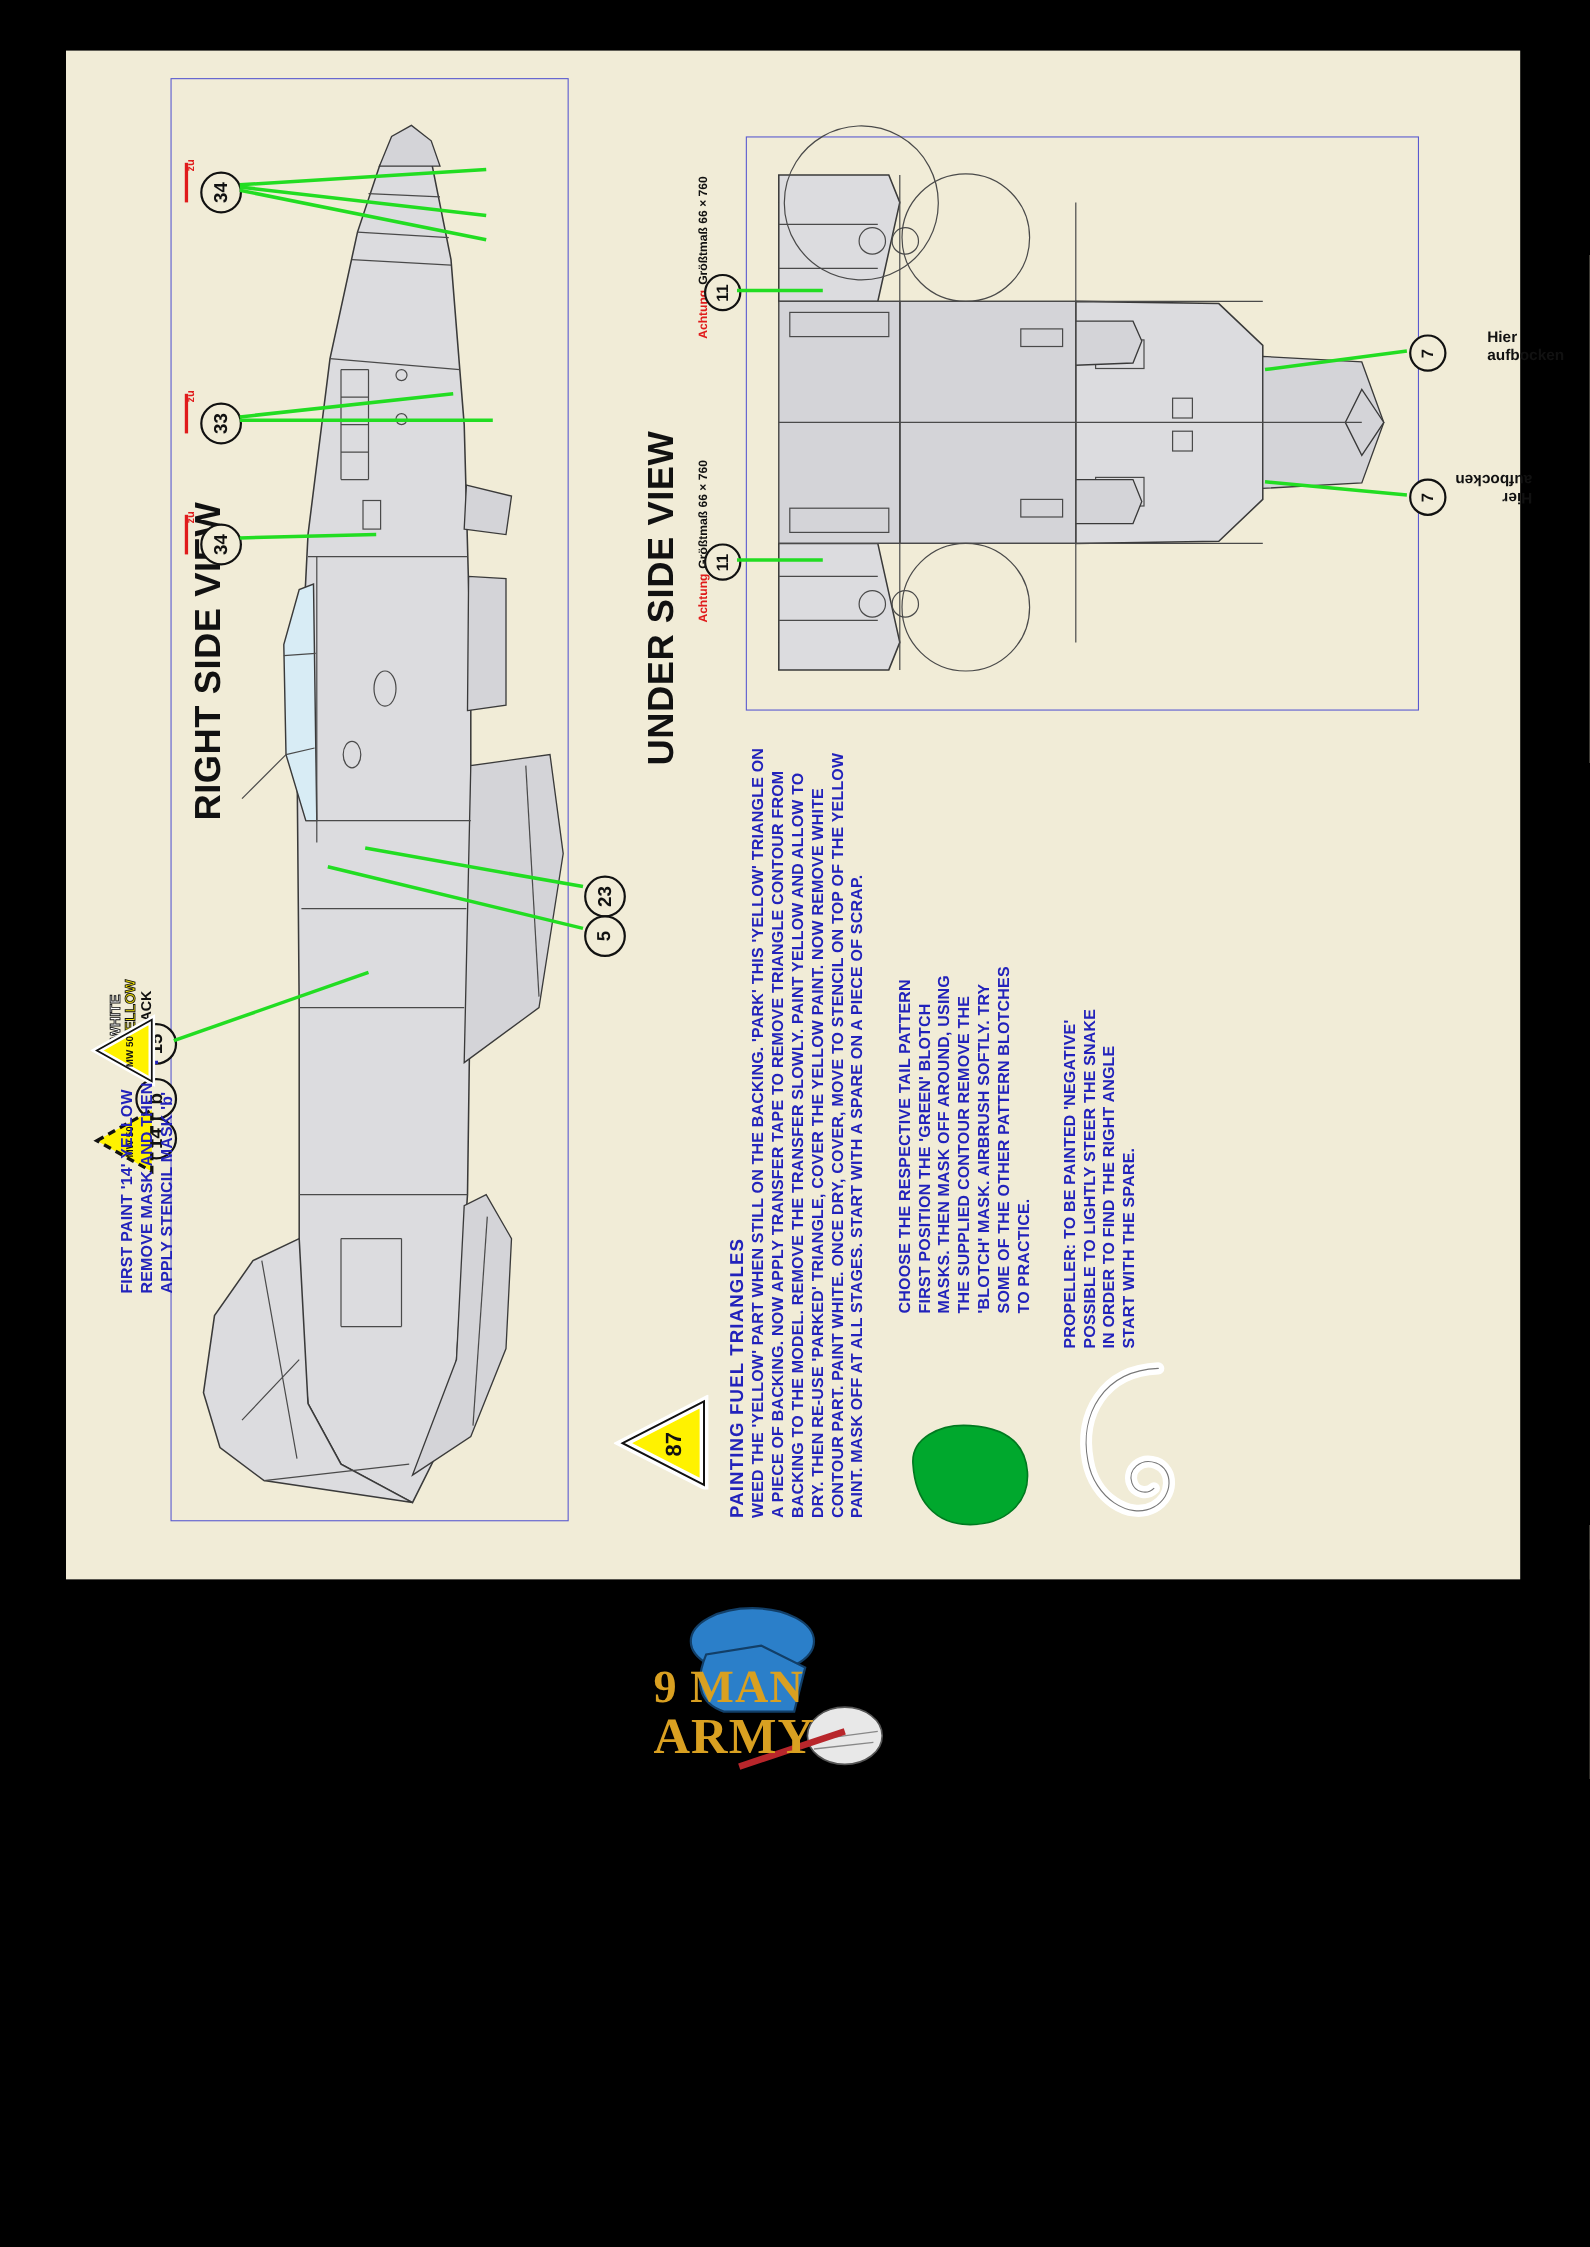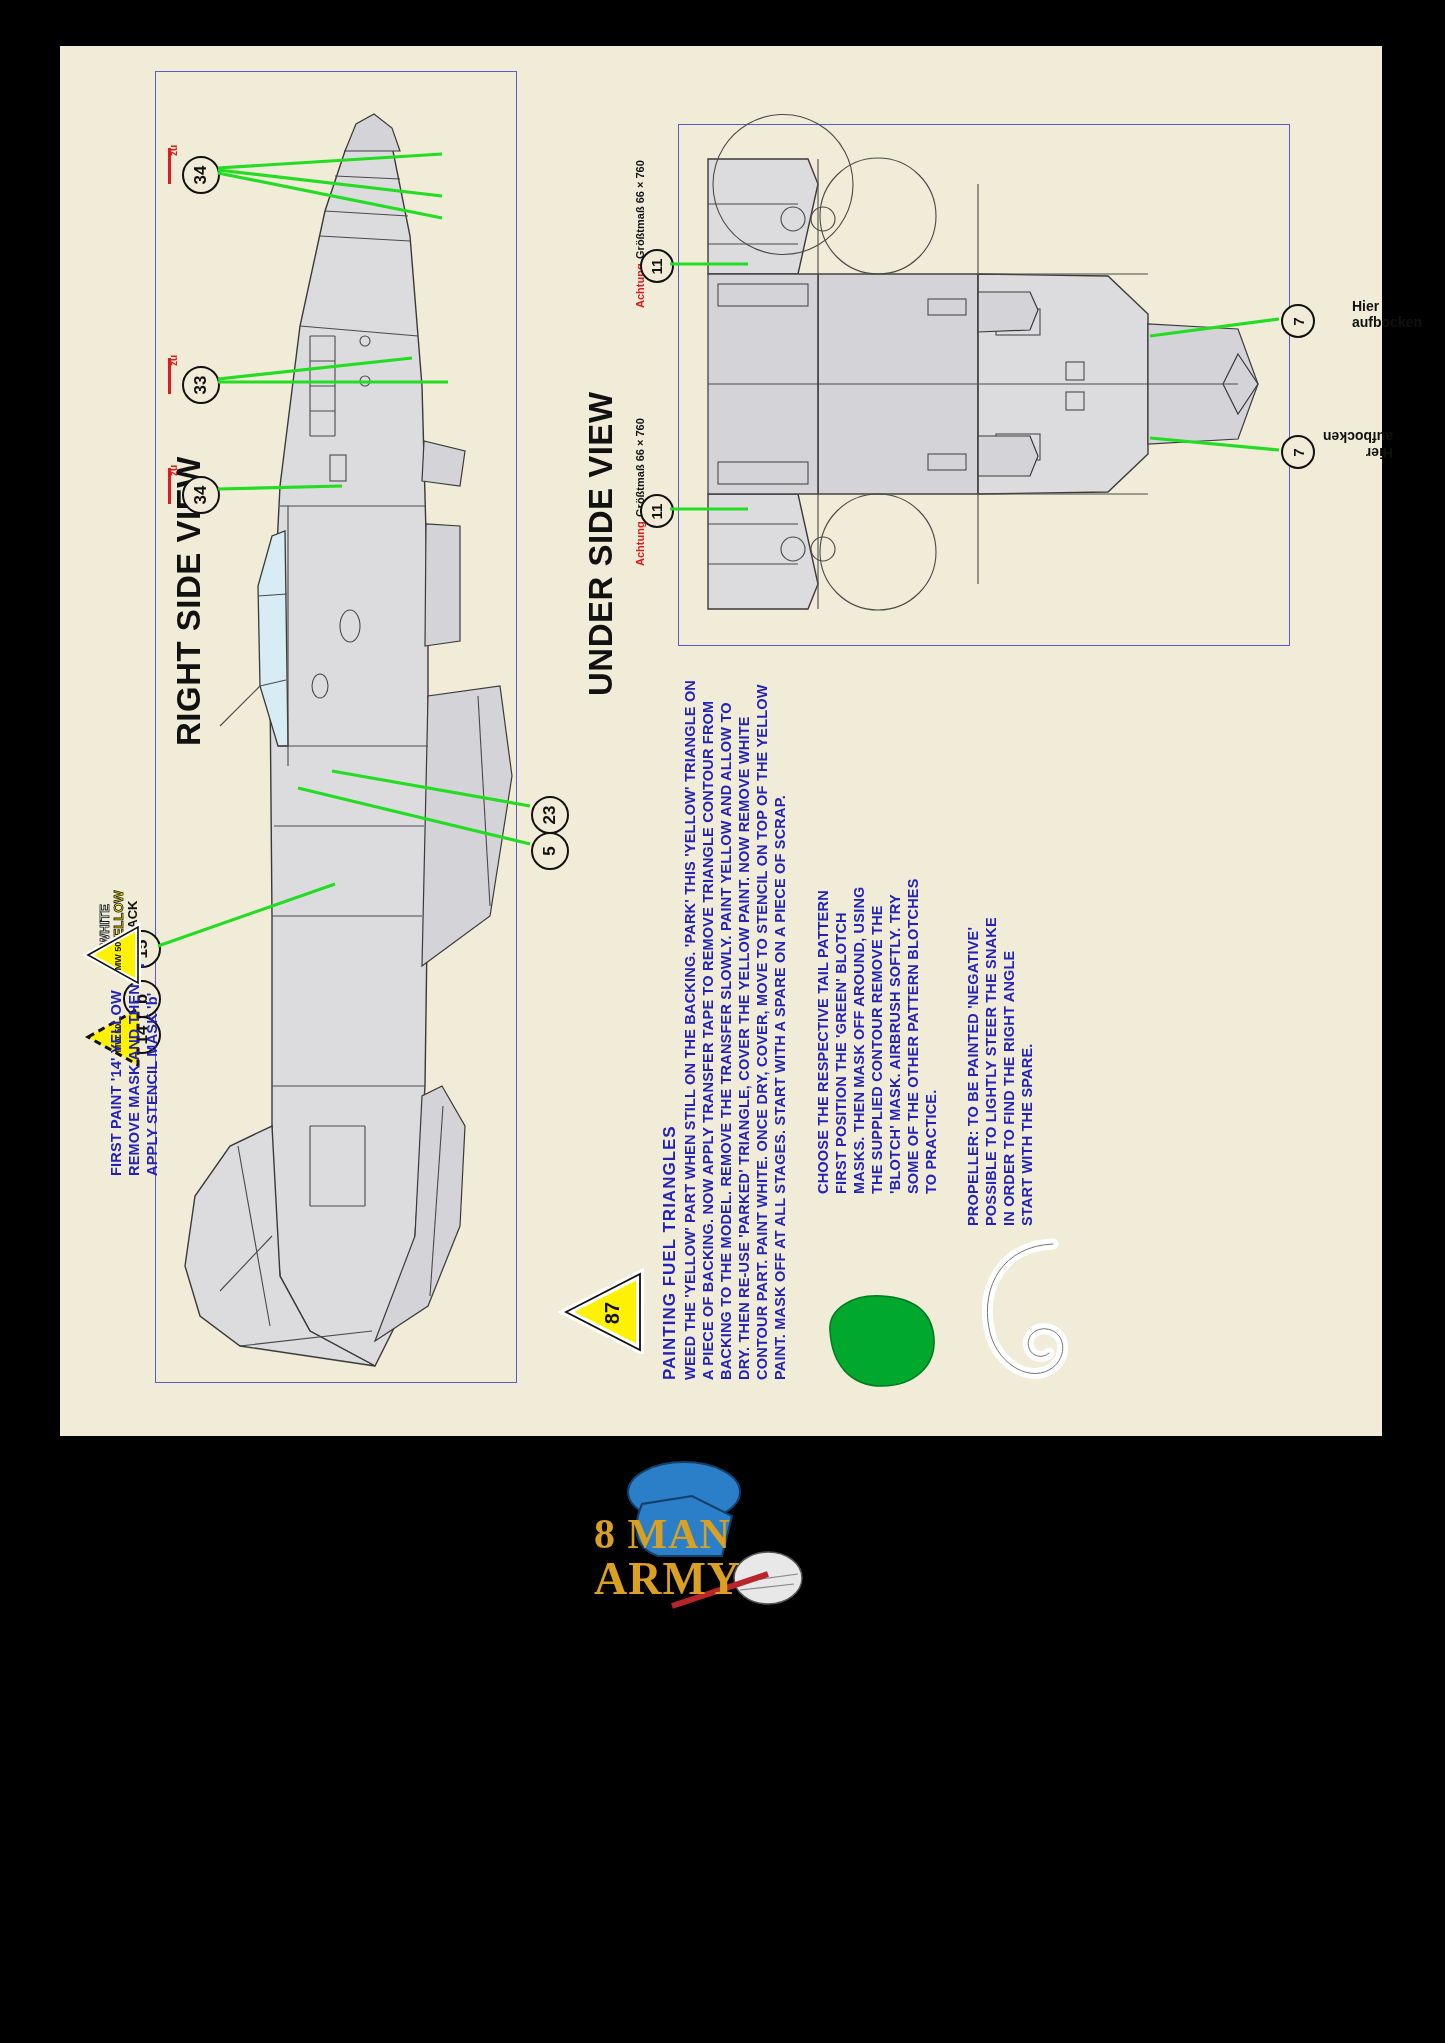--- a/index.html
+++ b/index.html
@@ -365,15 +365,15 @@
   <svg width="300" height="190" style="position:absolute;left:572px;top:20px;">
 
     <ellipse cx="112" cy="36" rx="56" ry="30" fill="#2b7fc9" stroke="#123f68" stroke-width="2"></ellipse>
     <path d="M70,48 C60,72 62,92 86,100 L150,100 L160,60 L120,40 Z" fill="#2b7fc9" stroke="#123f68" stroke-width="2"></path>
 
     <ellipse cx="196" cy="122" rx="34" ry="26" fill="#e8e8e8" stroke="#555" stroke-width="1.5"></ellipse>
     <path d="M166,126 L226,118" stroke="#888" stroke-width="1.2"></path>
     <path d="M168,134 L222,128" stroke="#888" stroke-width="1.2"></path>
     <path d="M100,150 L196,118" stroke="#b8262b" stroke-width="6"></path>
   </svg>
-  <div class="logo-txt" style="left:594px;top:74px;font-size:42px;">8 MAN</div>
+  <div class="logo-txt" style="left:594px;top:74px;font-size:42px;">9 MAN</div>
   <div class="logo-txt" style="left:594px;top:116px;font-size:46px;">ARMY</div>
 </div>
 
 </body></html>

